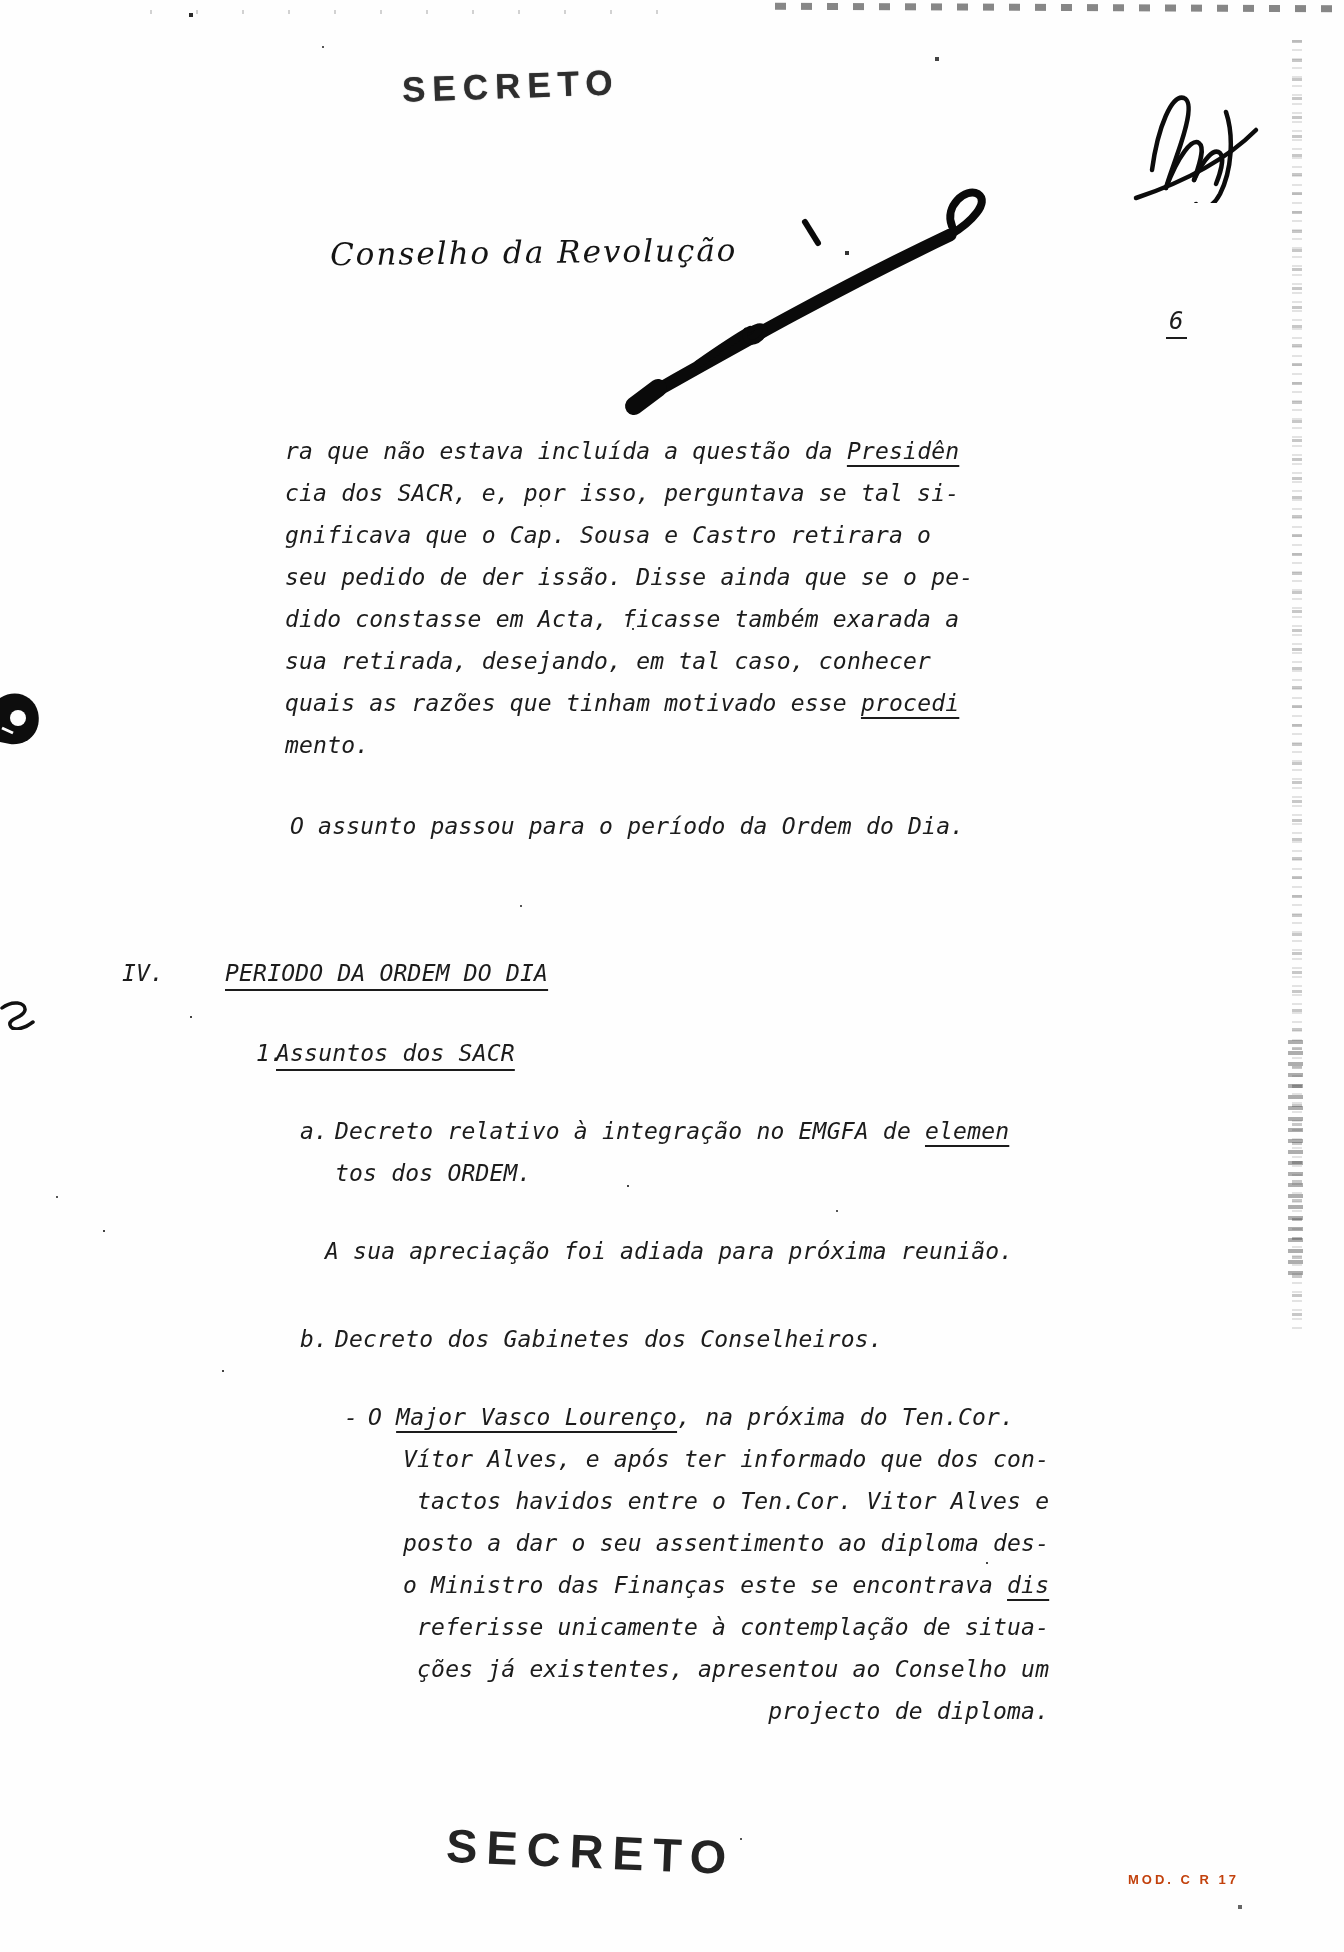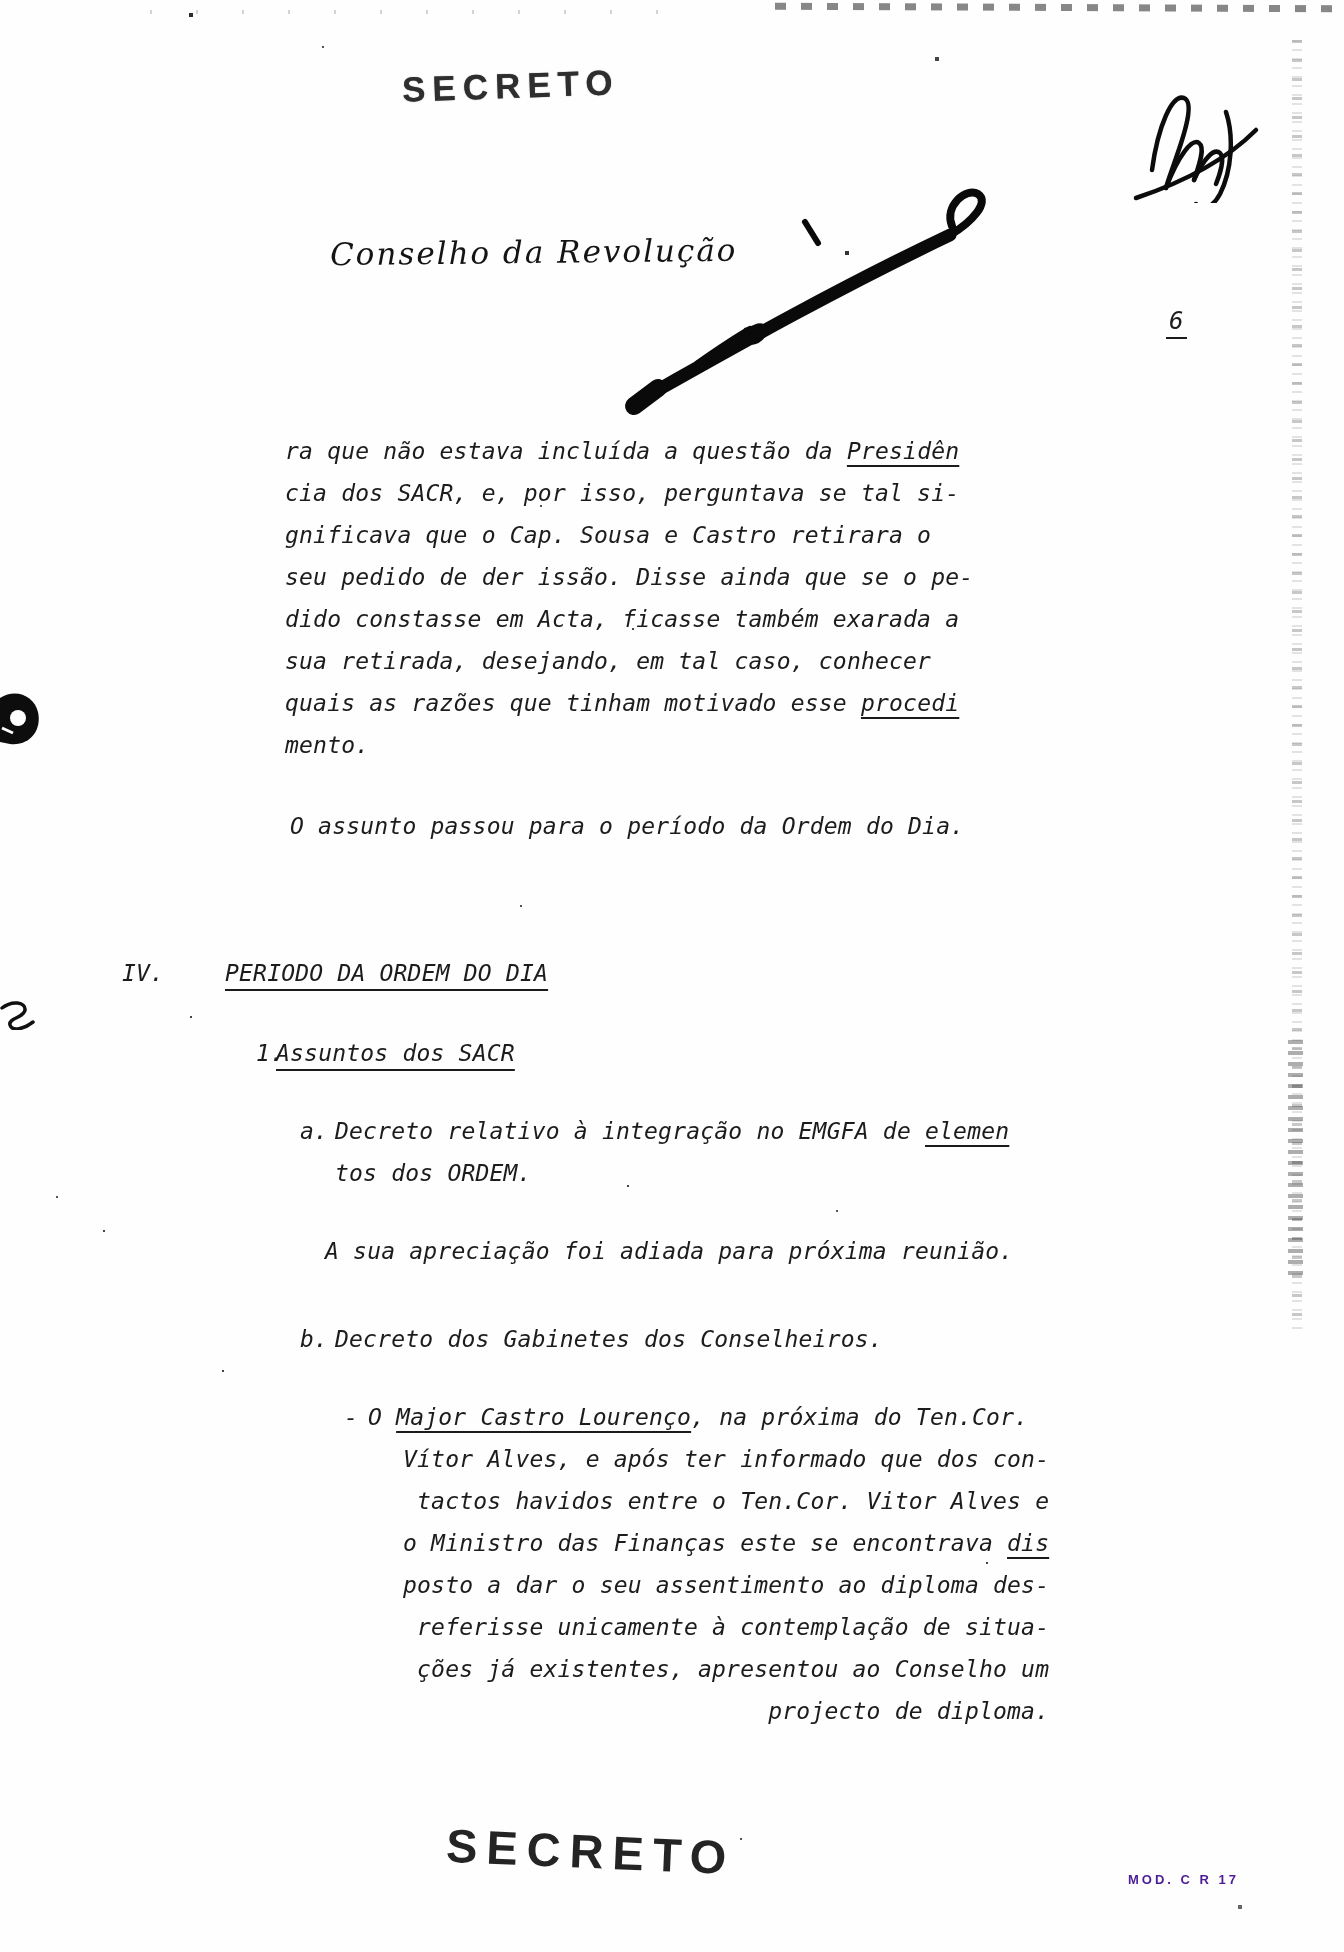--- a/index.html
+++ b/index.html
@@ -29,21 +29,21 @@
 
   .letterhead {
     left:330px; top:234px; font-family:"DejaVu Serif", serif; font-style:italic;
     font-size:31px; letter-spacing:2px; color:#141414; white-space:nowrap;
     transform:rotate(-0.6deg);
   }
   .page-number { left:1166px; top:306px; font-size:24px; border-bottom:2px solid #1c1c1c; padding:0 3px 1px 3px; line-height:30px; }
 
   .form-number {
     left:1128px; top:1872px; font-family:"Liberation Sans", sans-serif;
-    font-size:13px; font-weight:700; letter-spacing:3px; color:#4c1d95;
+    font-size:13px; font-weight:700; letter-spacing:3px; color:#c2410c;
   }
 
   
   .noise-top-r { left:775px; top:4px; width:565px; height:7px; opacity:.75;
     background:repeating-linear-gradient(90deg, rgba(10,10,10,.65) 0 11px, transparent 11px 26px);
     transform:rotate(.25deg); }
   .noise-top-l { left:150px; top:10px; width:520px; height:4px; opacity:.5;
     background:repeating-linear-gradient(90deg, rgba(0,0,0,.35) 0 2px, transparent 2px 46px); }
   .noise-right { left:1292px; top:40px; width:10px; height:1290px; opacity:.45;
     background:
@@ -123,25 +123,25 @@
       <div class="tline"><span>tos dos ORDEM.</span></div>
     </div>
 
   <div class="abs typed" style="left:325px; top:1230px;">A sua apreciação foi adiada para próxima reunião.</div>
 
   <div class="abs typed" style="left:300px; top:1318px;">b.</div>
   <div class="abs typed" style="left:335px; top:1318px;">Decreto dos Gabinetes dos Conselheiros.</div>
 
   <div class="abs typed" style="left:344px; top:1396px;">-</div>
   <div class="abs typed indent-cont" style="left:368px; top:1396px;">
-      <div class="tline"><span>O </span><span class="u">Major Castro Lourenço</span><span>, na próxima do Ten.Cor.</span></div>
+      <div class="tline"><span>O </span><span class="u">Major Vasco Lourenço</span><span>, na próxima do Ten.Cor.</span></div>
       <div class="tline"><span>Vítor Alves, e após ter informado que dos con-</span></div>
       <div class="tline"><span>tactos havidos entre o Ten.Cor. Vitor Alves e</span></div>
+      <div class="tline"><span>posto a dar o seu assentimento ao diploma des-</span></div>
       <div class="tline"><span>o Ministro das Finanças este se encontrava </span><span class="u">dis</span></div>
-      <div class="tline"><span>posto a dar o seu assentimento ao diploma des-</span></div>
       <div class="tline"><span>referisse unicamente à contemplação de situa-</span></div>
       <div class="tline"><span>ções já existentes, apresentou ao Conselho um</span></div>
       <div class="tline"><span>projecto de diploma.</span></div>
     </div>
 
   <svg class="abs" style="left:0; top:688px;" width="44" height="62" viewBox="0 0 44 62">
     <path d="M0,10 C16,0 34,8 38,24 C42,42 30,58 10,56 L0,54 Z" fill="#0d0d0d"></path>
     <circle cx="18" cy="30" r="8" fill="#fefefe"></circle>
     <path d="M2,40 L13,45" stroke="#fefefe" stroke-width="3" fill="none"></path>
   </svg>

